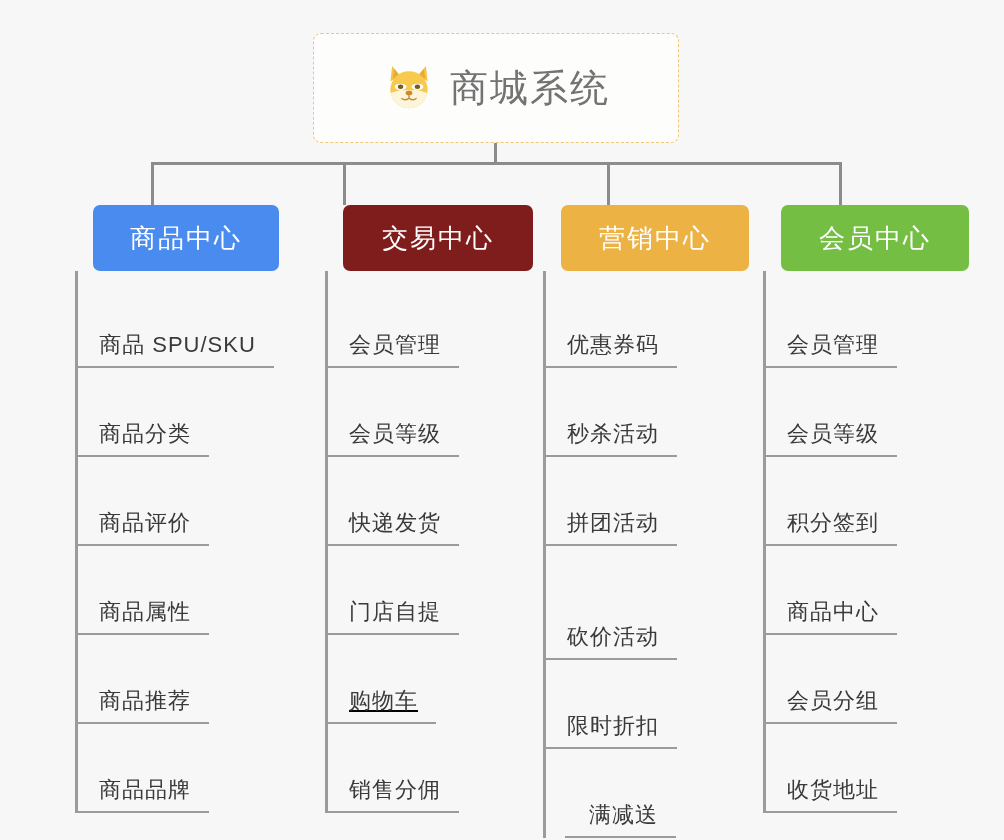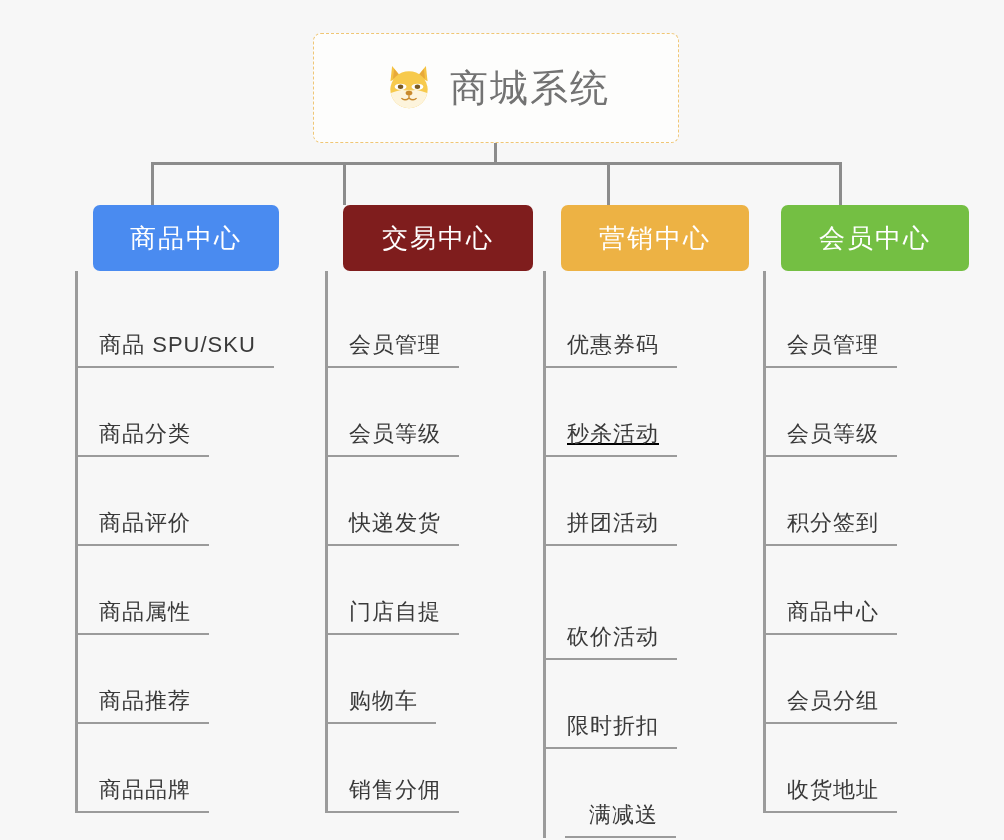--- a/index.html
+++ b/index.html
@@ -189,39 +189,39 @@
         </div>
       <div class="leaf" style="width: 134px; justify-content: center;">
           <span class="leaf-label">会员等级</span>
         </div>
       <div class="leaf" style="width: 134px; justify-content: center;">
           <span class="leaf-label">快递发货</span>
         </div>
       <div class="leaf" style="width: 134px; justify-content: center;">
           <span class="leaf-label">门店自提</span>
         </div>
-      <div class="leaf" style="width: 111px; justify-content: flex-start;">
+      <div class="leaf" style="width: 111px; justify-content: flex-start; text-decoration: underline;">
           <span class="leaf-label">购物车</span>
         </div>
       <div class="leaf" style="width: 134px; justify-content: center;">
           <span class="leaf-label">销售分佣</span>
         </div>
     </div>
   </div>
 
   <div class="column" style="left:525px;">
     <div class="cat-box orange">
       <span>营销中心</span>
     </div>
     <div class="leaf-list">
       <div class="spine"></div>
       <div class="leaf" style="width: 134px; justify-content: center;">
           <span class="leaf-label">优惠券码</span>
         </div>
-      <div class="leaf" style="width: 134px;  text-decoration: underline;">
+      <div class="leaf" style="width: 134px; ">
           <span class="leaf-label">秒杀活动</span>
         </div>
       <div class="leaf" style="width: 134px; justify-content: center;">
           <span class="leaf-label">拼团活动</span>
         </div>
       <div class="leaf" style="width: 134px; justify-content: center; margin-top: 25px;">
           <span class="leaf-label">砍价活动</span>
         </div>
       <div class="leaf" style="width: 134px; justify-content: center;">
           <span class="leaf-label">限时折扣</span>

